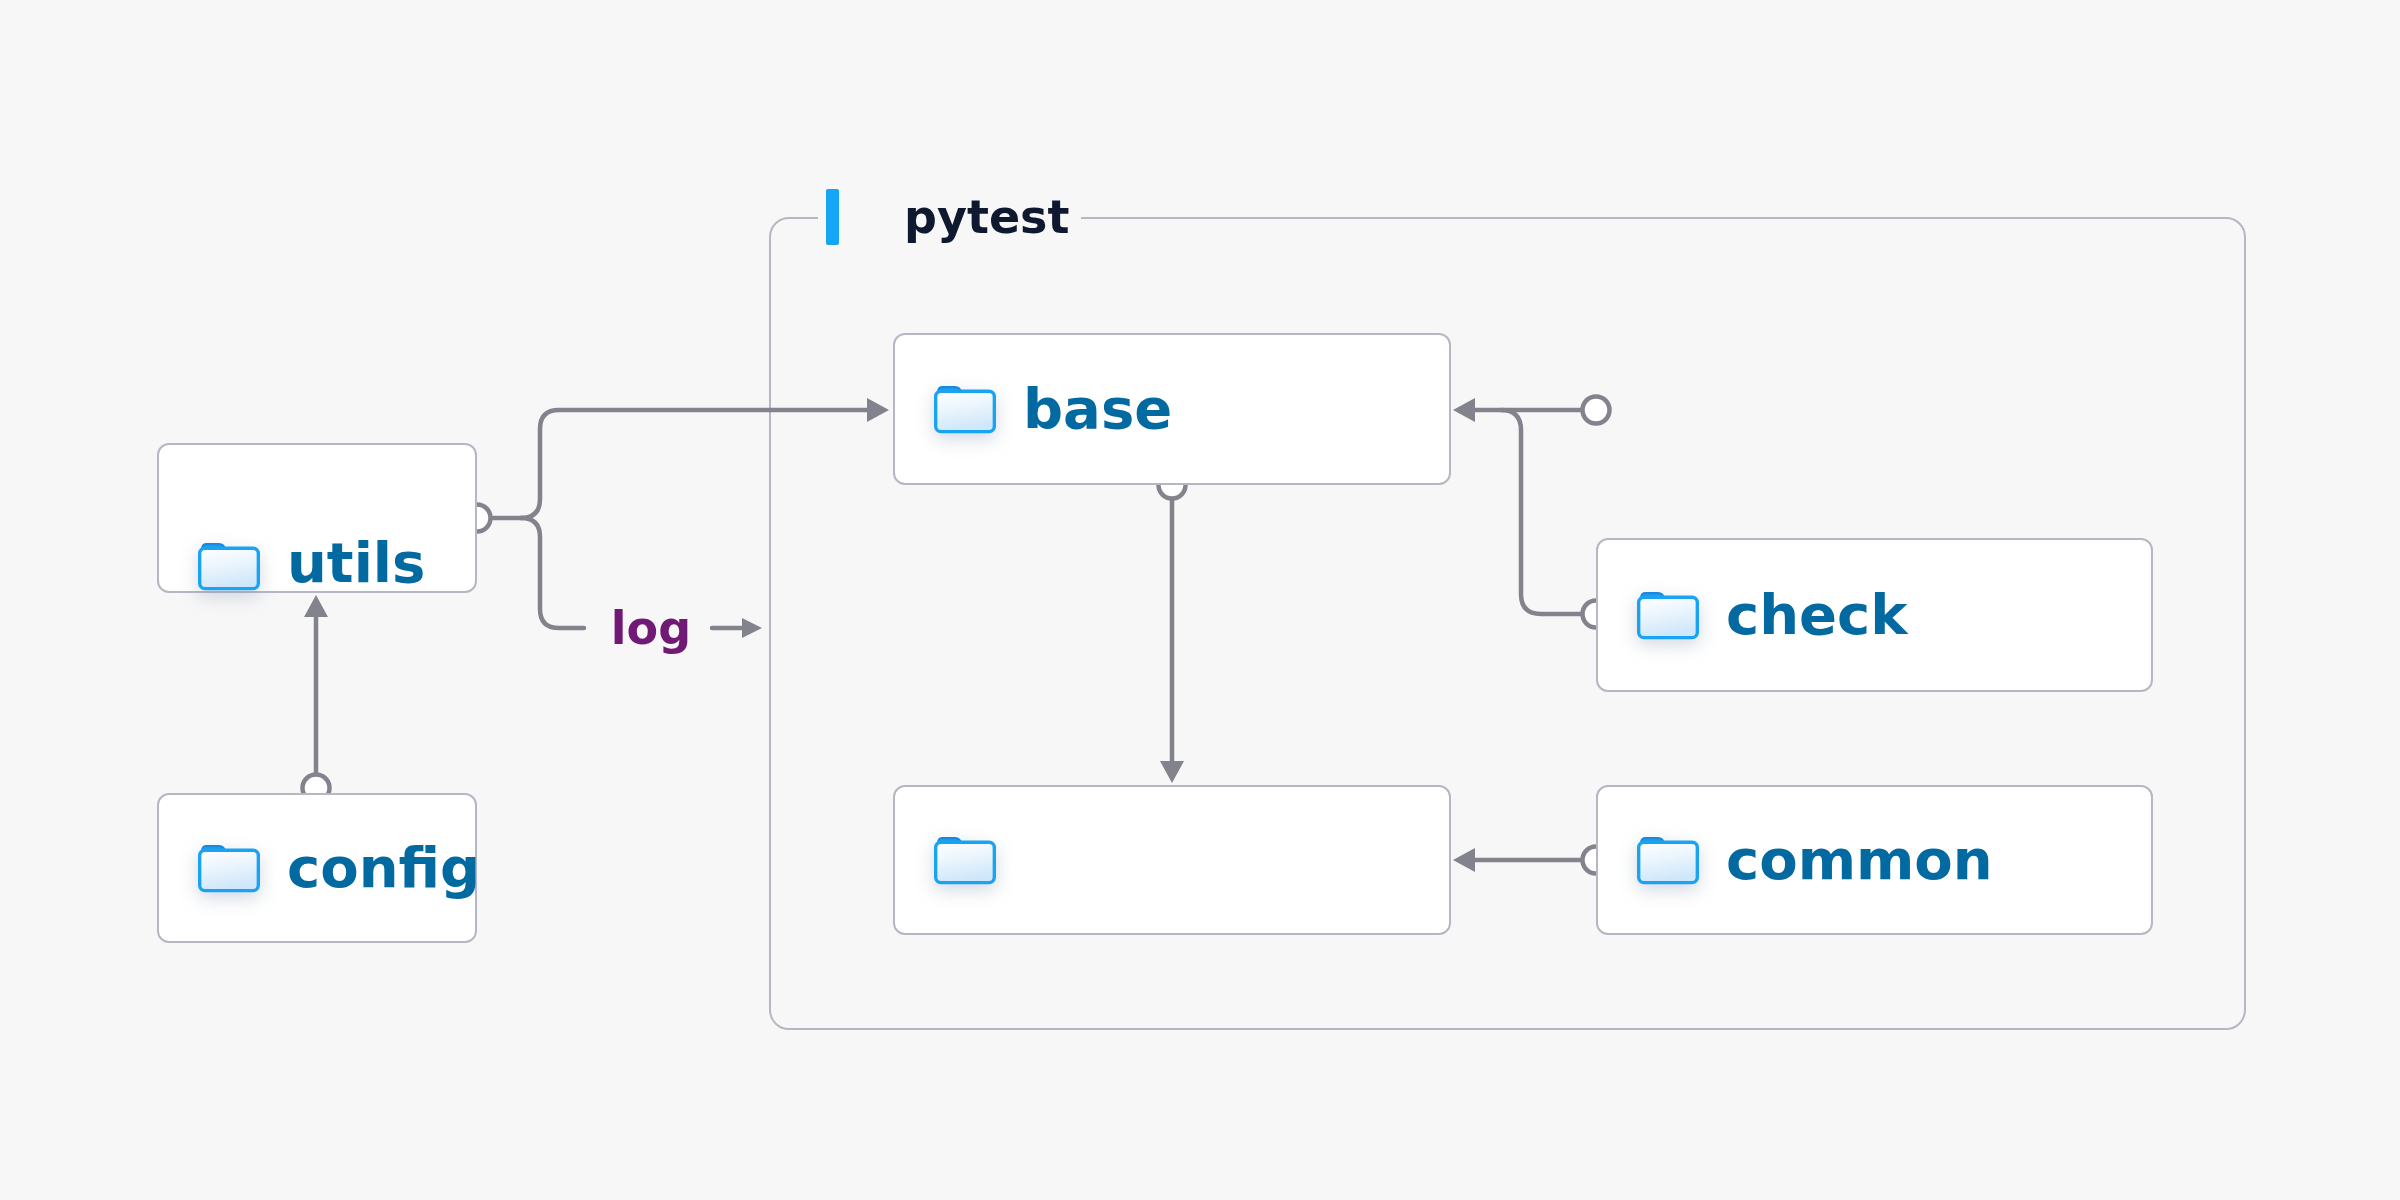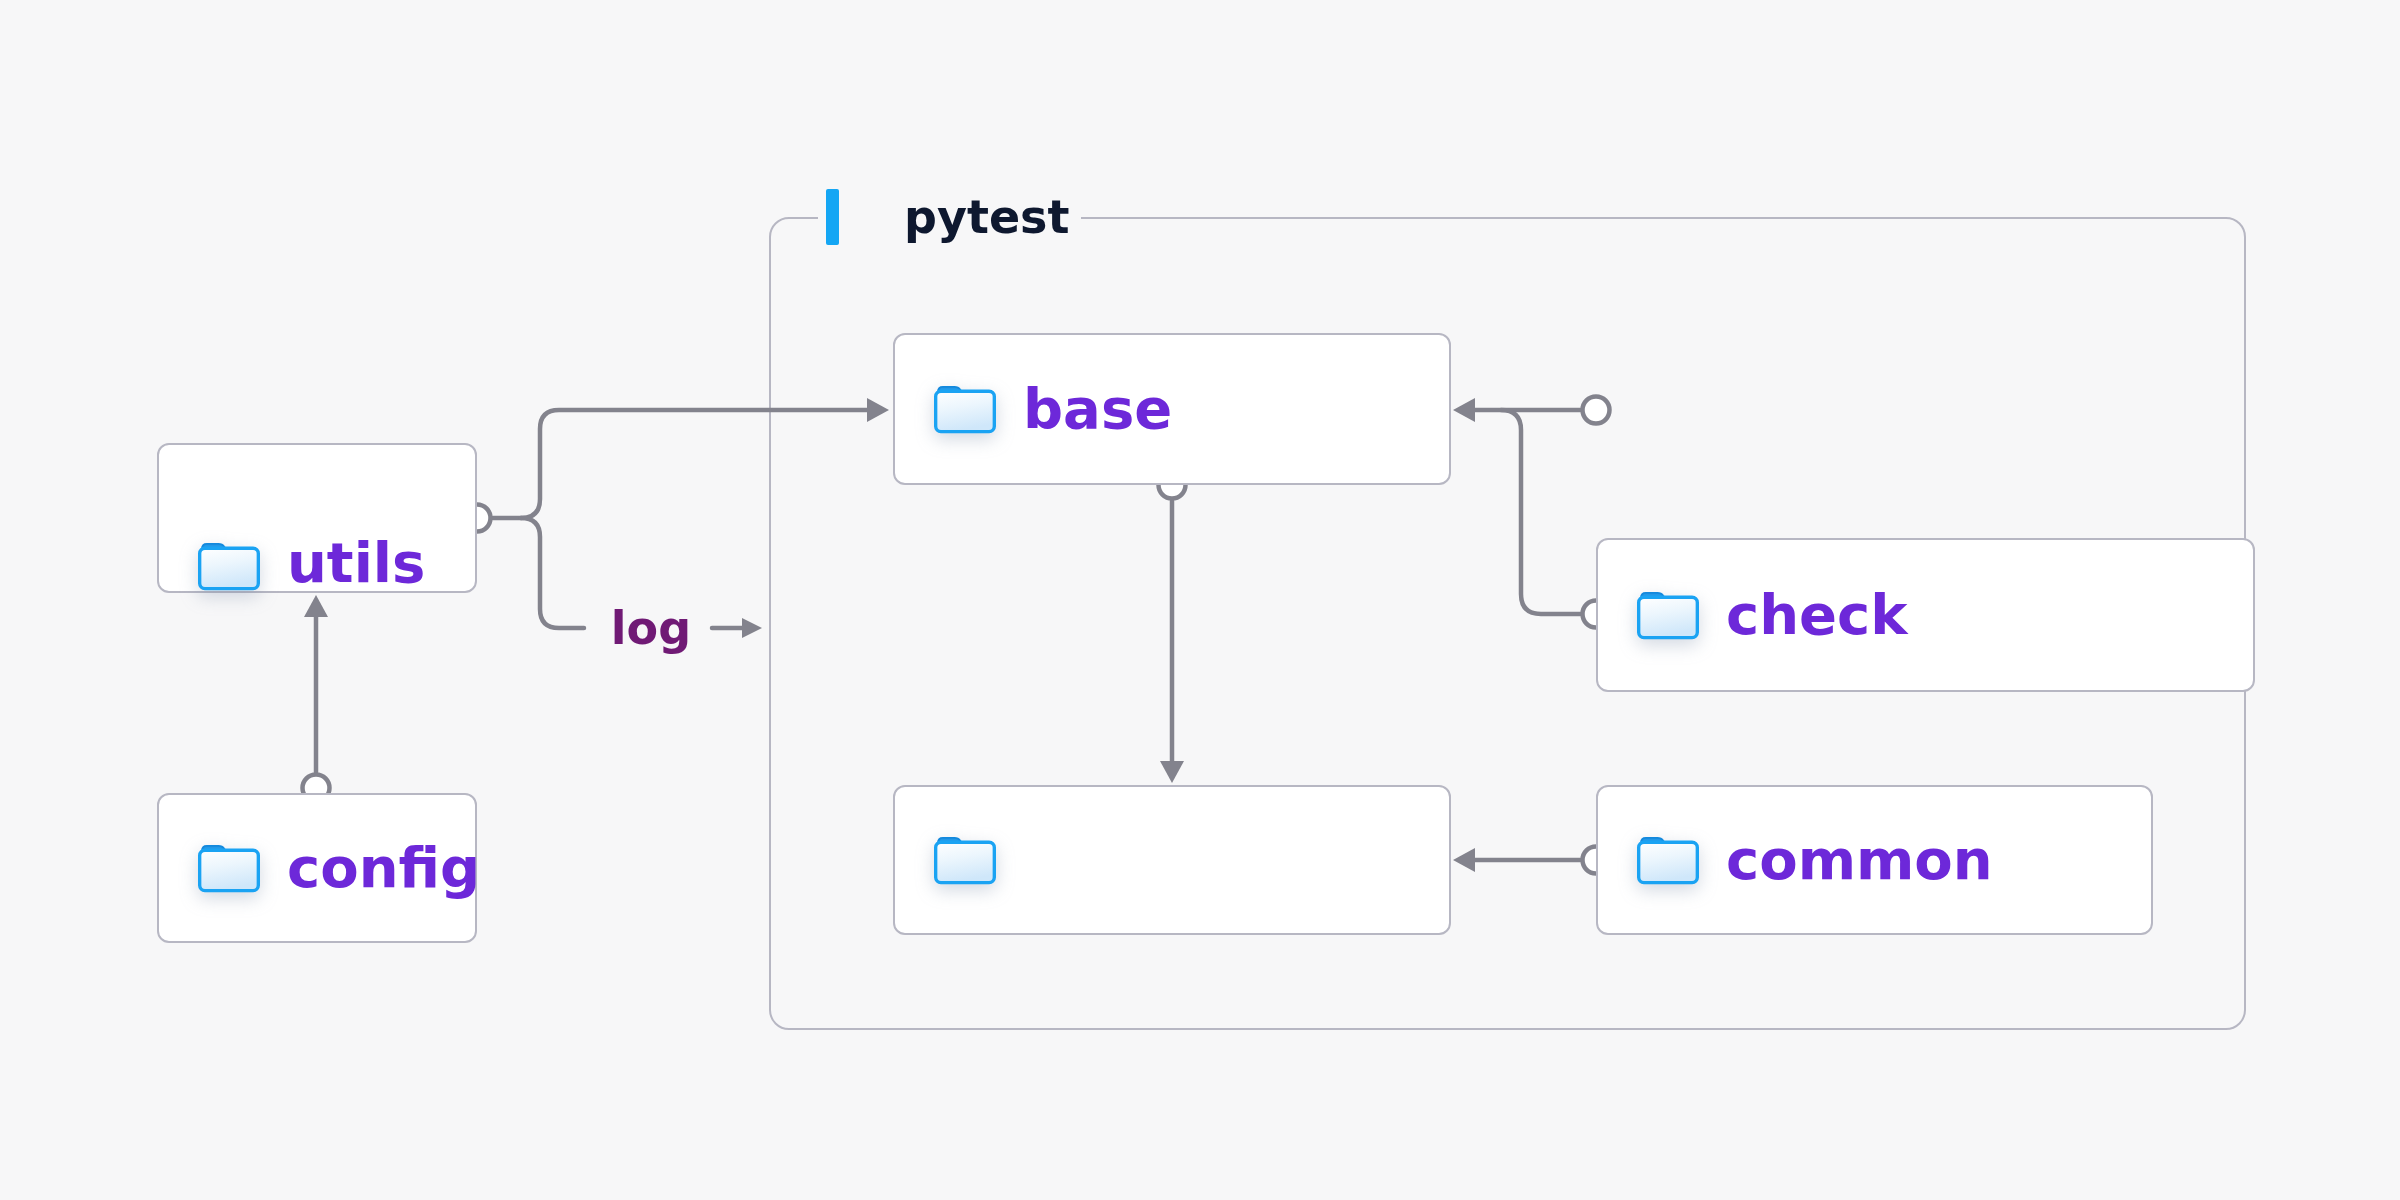--- a/index.html
+++ b/index.html
@@ -24,29 +24,29 @@
   }
   .group-label .bar{width:13px;height:56px;background:#14a6f4;border-radius:2px;flex:0 0 auto;}
   .group-label .text{font-size:46px;font-weight:700;color:#0e182f;line-height:1;white-space:nowrap;margin-left:48px;}
 
   
   .node{
     position:absolute;display:flex;align-items:center;gap:26px;
     background:#ffffff;border:2.5px solid #b7b7c3;border-radius:12px;
     padding-left:38px;box-sizing:border-box;
   }
-  .node .label{font-size:56px;font-weight:700;color:#6d28d9;line-height:1;white-space:nowrap;}
+  .node .label{font-size:56px;font-weight:700;color:#0369a1;line-height:1;white-space:nowrap;}
   .folder{width:64px;height:50px;flex:0 0 auto;filter:drop-shadow(0 6px 9px rgba(110,130,160,.30));}
 
   #node-utils    {left:157px;top:443px;width:320px;height:150px;align-items:flex-end;}
   #node-config   {left:157px;top:793px;width:320px;height:150px;}
   #node-base     {left:893px;top:333px;width:558px;height:152px;}
   #node-testcases{left:893px;top:785px;width:558px;height:150px;}
   #node-pymilvus {left:1596px;top:333px;width:557px;height:154px;}
-  #node-check    {left:1596px;top:538px;width:659px;height:154px;}
+  #node-check    {left:1596px;top:538px;width:557px;height:154px;}
   #node-common   {left:1596px;top:785px;width:557px;height:150px;}
 
   
   svg.wires{position:absolute;left:0;top:0;width:2400px;height:1200px;pointer-events:none;}
   .wire{stroke:#83838d;stroke-width:4.5;fill:none;stroke-linecap:round;stroke-linejoin:round;}
   .head{fill:#83838d;stroke:none;}
   .port{fill:#ffffff;stroke:#83838d;stroke-width:4.5;}
 
   
   .log-label{

